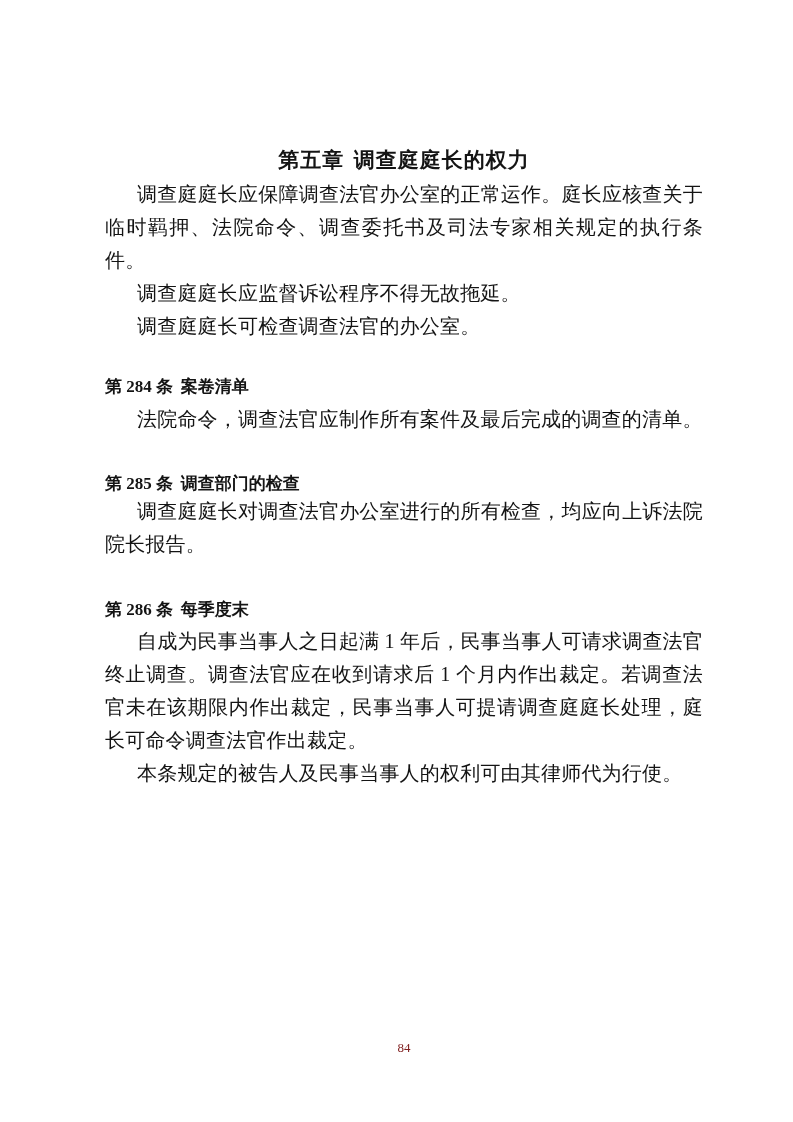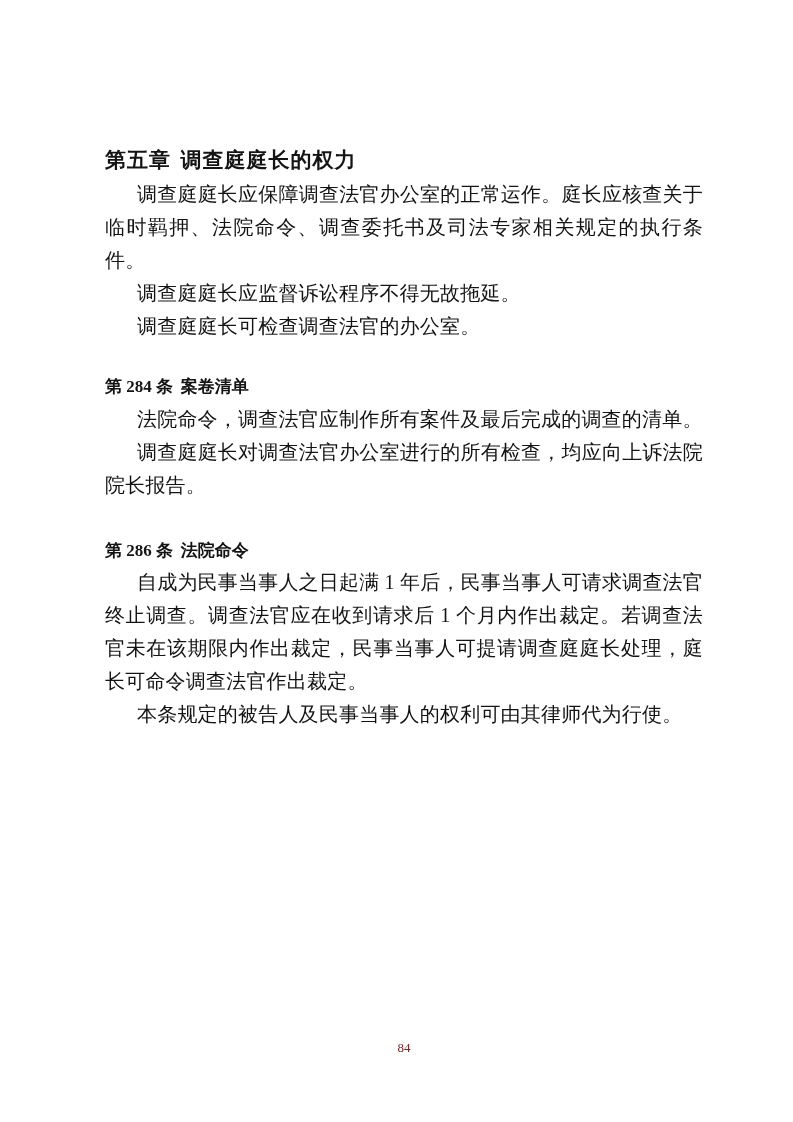--- a/index.html
+++ b/index.html
@@ -19,20 +19,21 @@
   }
   .content {
     position: absolute;
     left: 105px;
     top: 0;
     width: 598px;
     padding-top: 147px;
   }
   .chapter-title {
     margin: 0;
+    text-align: center;
     font-size: 21px;
     line-height: 26px;
     font-weight: bold;
     letter-spacing: 1px;
   }
   .chapter-title .chapter-name {
     margin-left: 0.45em;
   }
   .article-section {
     margin: 0;
@@ -98,28 +99,31 @@
     <section class="article-section sec-284">
       <h2 class="article-heading">
         <span>第 284 条</span><span class="article-title">案卷清单</span>
       </h2>
       <div class="article-body">
         <p>法院命令，调查法官应制作所有案件及最后完成的调查的清单。</p>
       </div>
     </section>
 
     <section class="article-section sec-285">
+      <h2 class="article-heading">
+        <span>第 285 条</span><span class="article-title">调查部门的检查</span>
+      </h2>
       <div class="article-body">
         <p>调查庭庭长对调查法官办公室进行的所有检查，均应向上诉法院院长报告。</p>
       </div>
     </section>
 
     <section class="article-section sec-286">
       <h2 class="article-heading">
-        <span>第 286 条</span><span class="article-title">法院命令</span>
+        <span>第 286 条</span><span class="article-title">每季度末</span>
       </h2>
       <div class="article-body">
         <p>自成为民事当事人之日起满 1 年后，民事当事人可请求调查法官终止调查。调查法官应在收到请求后 1 个月内作出裁定。若调查法官未在该期限内作出裁定，民事当事人可提请调查庭庭长处理，庭长可命令调查法官作出裁定。</p>
         <p>本条规定的被告人及民事当事人的权利可由其律师代为行使。</p>
       </div>
     </section>
 
   </div>
 
   <div class="page-number">84</div>

